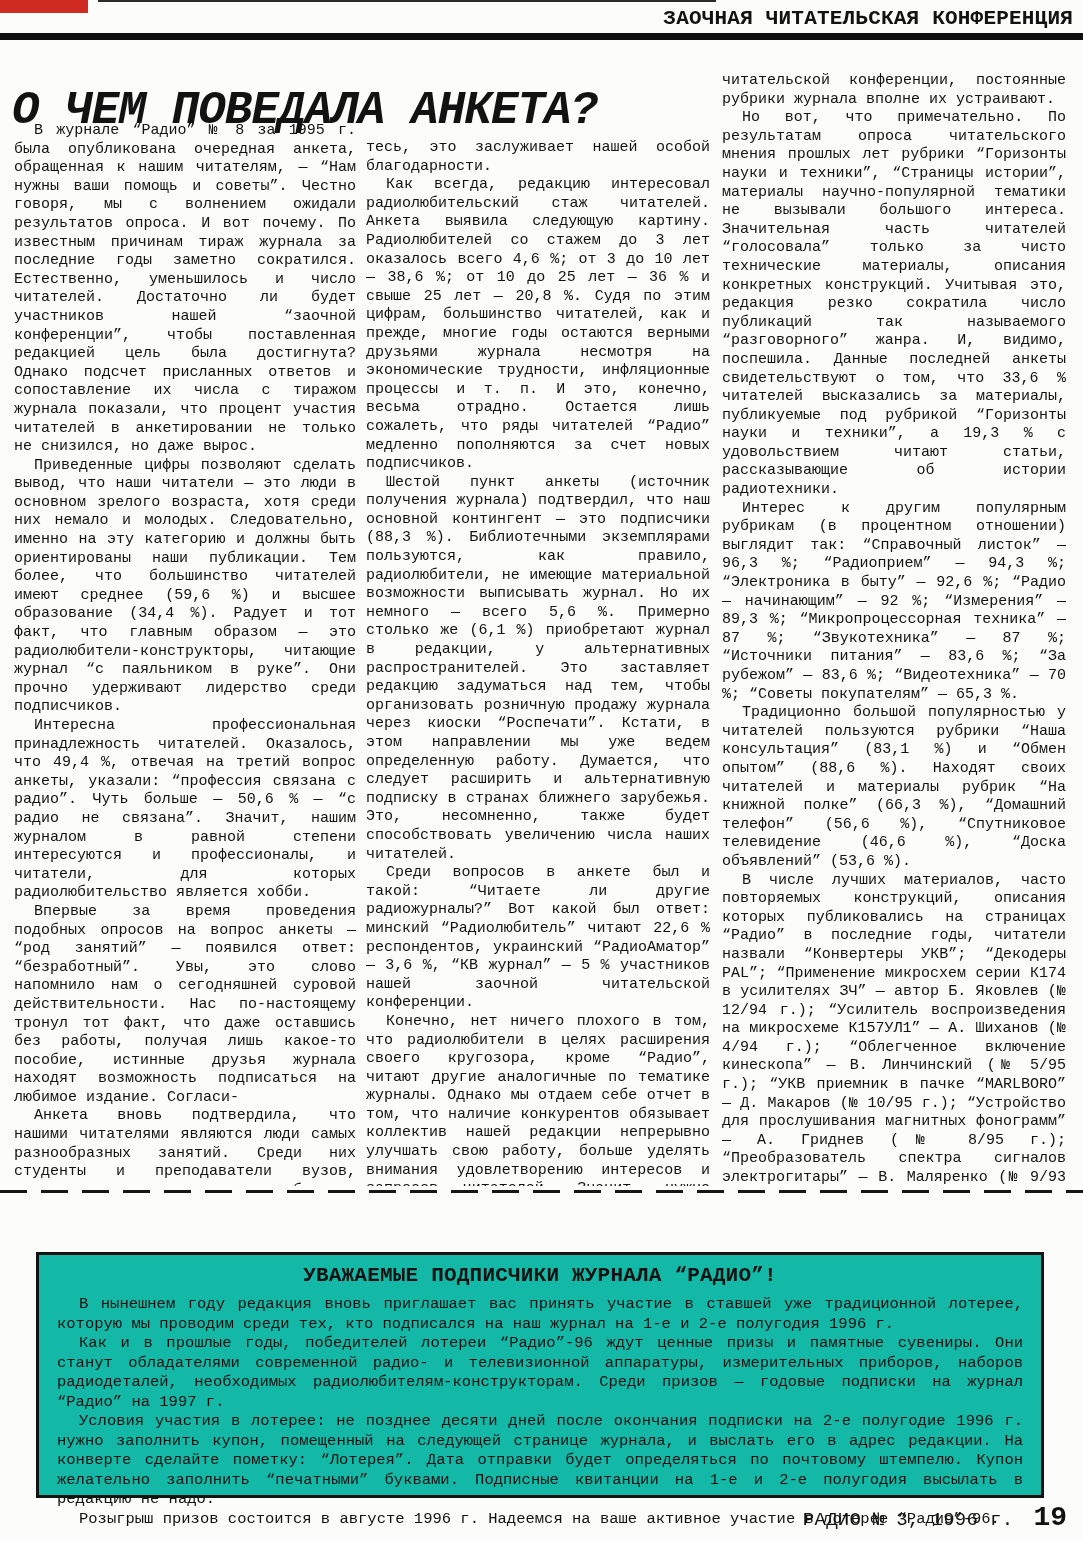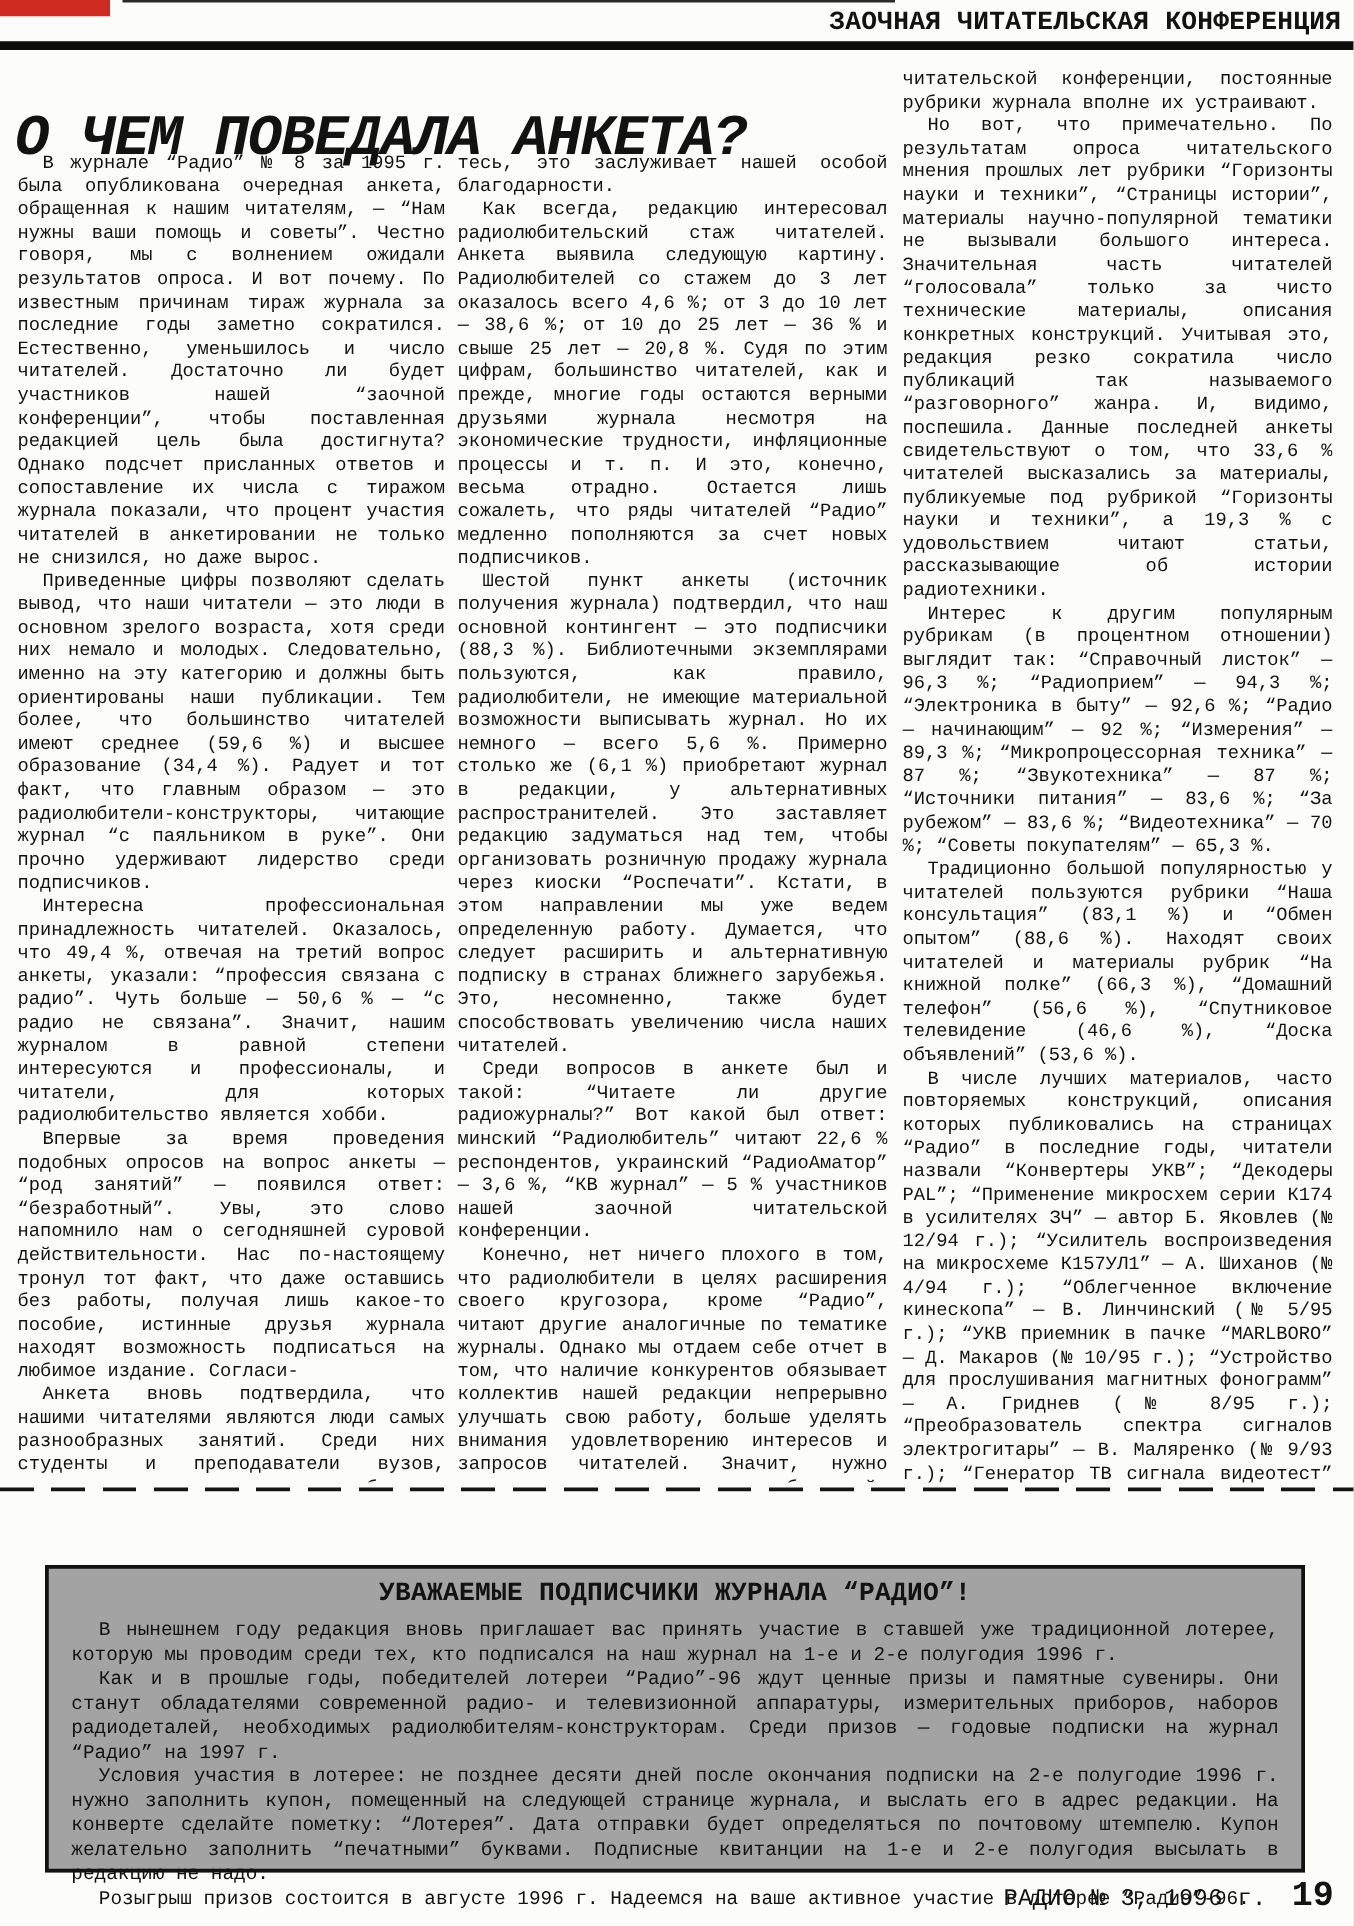--- a/index.html
+++ b/index.html
@@ -17,32 +17,32 @@
   .top-rule { position:absolute; top:33px; left:0; width:1083px; height:7px; background:#0d0d0d; }
   .headline {
     position:absolute; top:54px; left:12px;
     font-size:46px; font-weight:bold; font-style:italic; letter-spacing:-1px; white-space:nowrap;
   }
   .col {
     position:absolute; font-size:15px; line-height:18.6px;
     text-align:justify; overflow:hidden;
   }
   .col p { margin:0; text-indent:20px; }
-  .col p.cont { text-indent:0; }
+  .col p.cont { text-indent:0;margin-top:17px; }
   #col1 { left:14px;  top:122px; width:342px; height:1064px; }
   #col2 { left:366px; top:122px; width:344px; height:1064px; }
   #col3 { left:722px; top:55px;  width:344px; height:1131px; }
   .dashes {
     position:absolute; top:1190px; left:0; width:1083px; height:3px;
     background:repeating-linear-gradient(90deg,#161616 0 27px,transparent 27px 41px);
   }
   .notice {
     position:absolute; left:36px; top:1252px; width:1008px; height:246px;
     border:3px solid #121212; box-sizing:border-box; padding:6px 18px 4px;
-    background:#a3a3a3;
+    background:#14b8a6;
   }
   .notice h2 { margin:3px 0 8px; text-align:center; font-size:21px; letter-spacing:.2px; }
   .notice p { margin:0; font-size:15.5px; line-height:19.5px; text-indent:22px; text-align:justify; }
   .notice .sig { text-align:right; font-weight:bold; font-size:16px; margin-top:18px; padding-right:6px; }
   .footer {
     position:absolute; right:16px; top:1502px;
     display:flex; align-items:baseline; gap:20px;
   }
   .footer .journal { font-size:19px; letter-spacing:.3px; }
   .footer .pageno { font-size:28px; font-weight:bold; }

